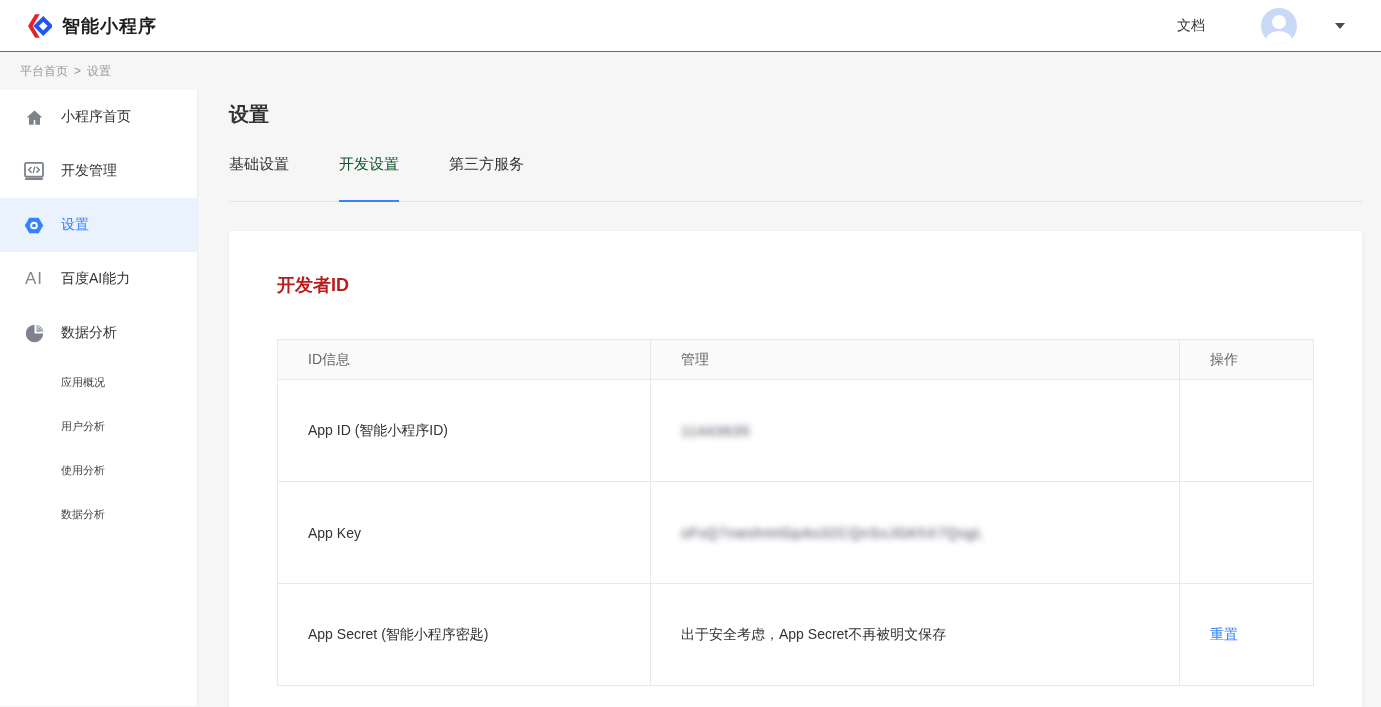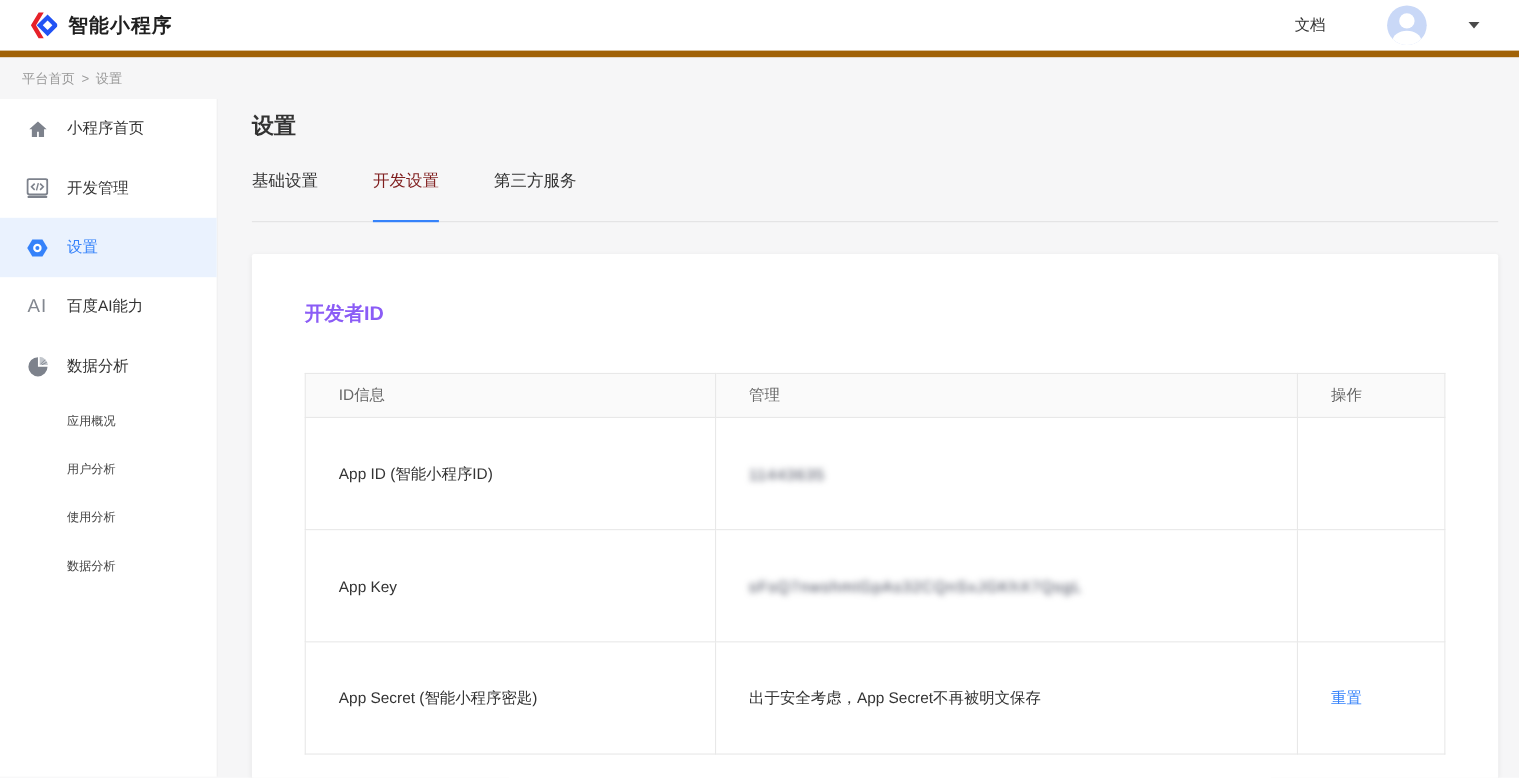--- a/index.html
+++ b/index.html
@@ -1,20 +1,20 @@
 <!DOCTYPE html>
 <html><head>
 <meta charset="utf-8">
 <style>
   * { margin:0; padding:0; box-sizing:border-box; }
   html,body { width:1381px; height:707px; overflow:hidden; }
   body { font-family:"Liberation Sans","DejaVu Sans",sans-serif; color:#333; background:#f6f6f7; font-size:14px; }
 
   
-  .app-header { height:52px; background:#fff; border-bottom:6px solid #a16207; display:flex; align-items:center; padding:0 36px 0 24px;gap:28px; }
+  .app-header { height:52px; background:#fff; border-bottom:1px solid #a16207; display:flex; align-items:center; padding:0 36px 0 24px;gap:28px; }
   .logo-wrap { display:flex; align-items:center; cursor:pointer; }
   .logo-svg { width:28px; height:28px; display:block; }
   .brand { font-size:18px; font-weight:700; color:#1f1f1f; margin-left:10px; letter-spacing:1px; }
   .header-spacer { flex:1; }
   .doc-link { font-size:14px; color:#333; margin-right:28px; cursor:pointer; }
   .avatar { width:36px; height:36px; border-radius:50%; background:#c9d8f7; position:relative; overflow:hidden; cursor:pointer; }
   .avatar .head { position:absolute; left:11px; top:7px; width:14px; height:14px; border-radius:50%; background:#fff; }
   .avatar .bodyshape { position:absolute; left:5px; top:23px; width:26px; height:18px; border-radius:50%; background:#fff; }
   .caret { width:0; height:0; border-left:5px solid transparent; border-right:5px solid transparent; border-top:6px solid #4a4a4a; margin-left:10px; cursor:pointer; }
 
@@ -31,24 +31,24 @@
   .nav-item .lbl { margin-left:17px; font-size:14px; }
   .nav-item.active { background:#eaf2fe; color:#3582fa; }
   .nav-sub { height:44px; display:flex; align-items:center; padding-left:61px; font-size:11px; color:#454545; cursor:pointer; }
   .ai-glyph { font-size:17px; color:#82878f; letter-spacing:1px; font-weight:400; }
 
   
   .main { flex:1; padding:11px 19px 0 31px; }
   .page-title { font-size:20px; font-weight:600; color:#333; }
   .tabs { display:flex; margin-top:27px; border-bottom:1px solid #e3e3e3; }
   .tab { font-size:15px; color:#333; padding-bottom:26px; margin-right:50px; cursor:pointer; border-bottom:2px solid transparent; margin-bottom:-1px; }
-  .tab.active { color:#7f1d1d; border-bottom-color:#3582fa; }
+  .tab.active { color:#14532d; border-bottom-color:#3582fa; }
 
   .card { margin-top:29px; background:#fff; border-radius:2px; box-shadow:0 1px 5px rgba(0,0,0,0.06); padding:42px 48px 30px 48px; height:477px; }
-  .card-heading { font-size:18px; font-weight:600; color:#8b5cf6; }
+  .card-heading { font-size:18px; font-weight:600; color:#b91c1c; }
 
   table.id-table { border-collapse:collapse; margin-top:42px; table-layout:fixed; width:1036px; }
   .id-table th, .id-table td { border:1px solid #e8e8e8; font-weight:400; text-align:left; }
   .id-table th { height:40px; background:#fafafa; color:#666; font-size:14px; padding-left:30px; }
   .id-table td { height:102px; font-size:14px; color:#333; padding-left:30px; }
   .col-id { width:373px; }
   .col-mgmt { width:529px; }
   .col-op { width:134px; }
   .masked { filter:blur(3px); color:#3c4052; letter-spacing:1px; user-select:none; }
   .reset-link { color:#3582fa; cursor:pointer; }

